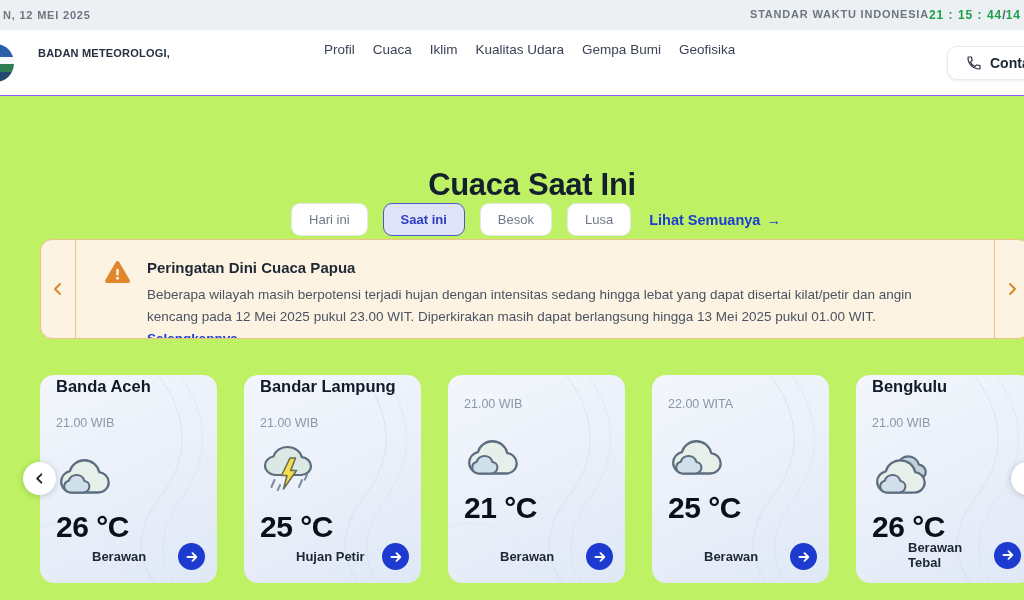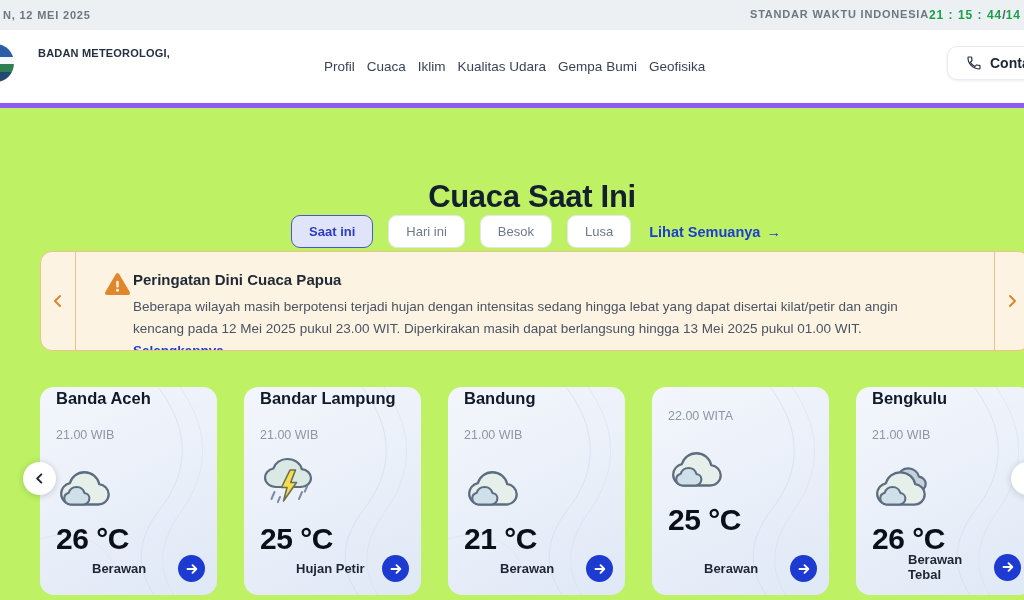--- a/index.html
+++ b/index.html
@@ -9,46 +9,46 @@
 
   
   .topbar { height:30px; background:#edf0f2; display:flex; align-items:center; justify-content:space-between; padding:0 2px 0 3px; }
   .topbar-date { font-size:11px; font-weight:600; letter-spacing:.8px; color:#6d7683; }
   .topbar-right { display:flex; align-items:flex-start; padding-right:1px; }
   .topbar-label { font-size:11px; font-weight:600; letter-spacing:.8px; color:#6d7683; }
   .time-green { font-size:12px; font-weight:700; letter-spacing:1px; color:#18a04b; }
   .time-sep { font-size:12px; font-weight:700; color:#55606e; }
 
   
-  .header { position:relative; height:78px; background:#fff; border-bottom:5px solid #8b5cf6; }
+  .header { position:relative; height:66px; background:#fff; border-bottom:1px solid #8b5cf6; }
   .logo { position:absolute; left:-22px; top:14px; width:36px; height:38px; border-radius:50%;
           background:linear-gradient(180deg,#2a5ea8 0 34%,#f4f8fb 34% 52%,#2f7d52 52% 74%,#23496e 74% 100%); }
   .org { position:absolute; left:38px; top:16px; font-size:11px; font-weight:700; color:#242f42; line-height:1.4; letter-spacing:.2px; }
-  .nav { position:absolute; left:324px; top:0; height:100%; display:flex; align-items:center; gap:12px; }
+  .nav { position:absolute; left:324px; top:12px; height:100%; display:flex; gap:18px; }
   .nav-item { font-size:13.5px; font-weight:500; color:#3a4356; cursor:pointer; white-space:nowrap; }
   .contact-btn { position:absolute; left:947px; top:16px; height:34px; min-width:130px; display:flex; align-items:center; gap:8px;
                  padding:0 18px; background:#fff; border:1px solid #e7eaee; border-radius:10px;
                  box-shadow:0 1px 3px rgba(16,24,40,.08); font-size:14px; font-weight:600; color:#1c2534; cursor:pointer; }
 
   
   .title-row { display:flex; align-items:center; justify-content:space-between; margin:71px 0 0 40px; height:36px;flex-direction:column; }
   .page-title { font-size:31px; font-weight:700; color:#15202f; letter-spacing:-.3px; }
   .tabs { display:flex; align-items:center; gap:15px; margin-right:-8px; }
   .tab { height:33px; padding:0 17px; display:flex; align-items:center; border-radius:9px; font-size:13px;
          background:#fff; border:1px solid #e3e6eb; color:#6f7987; font-weight:500; cursor:pointer; white-space:nowrap; }
   .tab.active { background:#dfe4f9; border:1.5px solid #4a58cd; color:#2c3cc4; font-weight:600; }
   .see-all { display:flex; align-items:center; gap:6px; margin-left:3px; font-size:14.5px; font-weight:700; color:#1c3ed2; cursor:pointer; white-space:nowrap; }
 
   
   .alert { display:flex; margin:36px 0 0 40px; width:990px; height:100px; background:#fdf3e2;
            border:1px solid #edc28a; border-radius:12px; overflow:hidden; }
   .alert-rail { width:35px; flex-shrink:0; display:flex; align-items:center; justify-content:center; cursor:pointer; }
   .alert-rail.left { border-right:1px solid #edc28a; }
   .alert-rail.right { border-left:1px solid #edc28a; }
-  .alert-content { flex:1; display:flex; gap:2px; padding:19px 20px 0 28px; min-width:0; }
+  .alert-content { flex:1; display:flex; gap:16px; padding:19px 20px 0 28px; min-width:0; }
   .warn-icon { flex-shrink:0; margin-top:1px; }
   .alert-title { font-size:15px; font-weight:700; color:#1f2835; margin-bottom:8px; }
   .alert-body { font-size:13.5px; line-height:1.62; color:#4a5362; max-width:785px; }
   .alert-link { color:#1c3ed2; font-weight:700; cursor:pointer; white-space:nowrap; }
 
   
   .cards-row { position:relative; display:flex; gap:27px; margin-top:36px; padding-left:40px; }
   .card { position:relative; flex-shrink:0; width:177px; height:208px; border-radius:14px; overflow:hidden;
           background:linear-gradient(155deg,#f3f6fc 0%,#e9eff9 55%,#dfe8f6 100%); padding:2px 16px 15px; cursor:pointer; }
   .deco { position:absolute; inset:0; pointer-events:none; }
@@ -97,22 +97,22 @@
       <svg width="16" height="16" viewBox="0 0 24 24">
         <path d="M6.62 10.79a15.05 15.05 0 0 0 6.59 6.59l2.2-2.2a1 1 0 0 1 1.02-.24c1.12.37 2.33.57 3.57.57a1 1 0 0 1 1 1V20a1 1 0 0 1-1 1C10.61 21 3 13.39 3 4a1 1 0 0 1 1-1h3.5a1 1 0 0 1 1 1c0 1.25.2 2.45.57 3.57a1 1 0 0 1-.25 1.02l-2.2 2.2Z" fill="none" stroke="#27303f" stroke-width="1.8" stroke-linejoin="round"></path>
       </svg>
       <span>Contact</span>
     </div>
   </div>
 
   <div class="title-row">
     <h1 class="page-title">Cuaca Saat Ini</h1>
     <div class="tabs">
+      <span class="tab">Hari ini</span>
       <span class="tab active">Saat ini</span>
-      <span class="tab">Hari ini</span>
       <span class="tab">Besok</span>
       <span class="tab">Lusa</span>
       <span class="see-all">
         <span>Lihat Semuanya</span>
         <span>→</span>
       </span>
     </div>
   </div>
 
   <div class="alert">
@@ -196,21 +196,20 @@
         </span>
       </div>
     </article>
 
     <article class="card">
       <svg class="deco" viewBox="0 0 177 208">
         <path d="M118 0 C150 42 150 84 120 122 C96 154 96 180 114 208" stroke="#c9d7ee" fill="none" opacity=".5"></path>
         <path d="M140 0 C172 46 168 88 140 126 C118 158 118 184 134 208" stroke="#c9d7ee" fill="none" opacity=".35"></path>
         <path d="M0 152 C32 142 62 152 74 178" stroke="#d3dff2" fill="none" opacity=".45"></path>
       </svg>
-      <h3 class="card-city">Bandung</h3>
       <div class="card-time">21.00 WIB</div>
       <div class="card-icon">
         <svg width="62" height="46" viewBox="0 0 60 42">
           <path d="M16 36 C9.9 36 5 31.3 5 25.5 C5 20.5 8.6 16.4 13.4 15.4 C15 9.3 20.7 4.8 27.5 4.8 C34.6 4.8 40.5 9.7 41.8 16.2 C46.9 16.8 51 21 51 26.1 C51 31.6 46.5 36 41 36 Z" fill="#e6efe9" stroke="#5d6d80" stroke-width="2.2" stroke-linejoin="round"></path>
           <path d="M14 36 C10.7 36 8 33.4 8 30.2 C8 27.5 9.9 25.2 12.4 24.6 C13.3 21.4 16.3 19 19.9 19 C23.6 19 26.7 21.5 27.5 24.9 C30.2 25.2 32.3 27.4 32.3 30.1 C32.3 33.3 29.7 36 26.5 36 Z" fill="#cfe0ea" stroke="#5d6d80" stroke-width="2" stroke-linejoin="round"></path>
         </svg>
       </div>
       <div class="card-temp">21 °C</div>
       <div class="card-foot">
         <span class="card-cond">Berawan</span>

